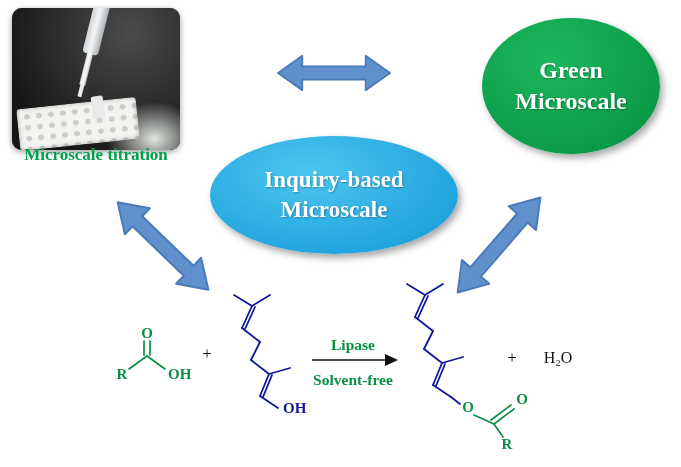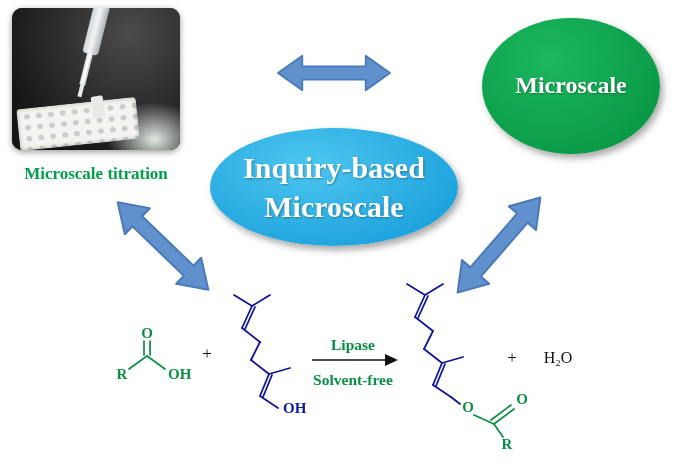--- a/index.html
+++ b/index.html
@@ -30,32 +30,32 @@
     background:#e9e9e9; border-radius:2px; transform:rotate(-8deg); }
   .pipette { position:absolute; left:84px; top:-10px; width:18px; height:112px;
     transform:rotate(14deg); transform-origin:50% 0; }
   .pipette-body { position:absolute; left:0; top:0; width:16px; height:58px;
     background:linear-gradient(90deg,#cfd3d6,#f3f5f6 45%,#aab0b4); border-radius:4px; }
   .pipette-shaft { position:absolute; left:5px; top:56px; width:6px; height:34px;
     background:linear-gradient(90deg,#d9dde0,#ffffff 50%,#c0c5c8); }
   .pipette-tip { position:absolute; left:6px; top:88px; width:4px; height:14px; background:#e8ecee; }
 
   .caption {
-    position:absolute; left:12px; top:164px; width:168px; text-align:center;
+    position:absolute; left:12px; top:145px; width:168px; text-align:center;
     color:#00a14b; font-weight:bold; font-size:17px;
   }
 
   
   .bubble { position:absolute; border-radius:50%; display:flex; flex-direction:column;
     align-items:center; justify-content:center; color:#fff; font-weight:bold;
     text-align:center; text-shadow:1px 1px 2px rgba(0,0,0,.30);
     box-shadow:3px 4px 7px rgba(0,0,0,.35); line-height:1.3; }
   .bubble.green { left:482px; top:18px; width:178px; height:136px; font-size:24px;
     background:radial-gradient(ellipse at 38% 30%, #1cb75f, #0a9a47 75%); }
-  .bubble.blue { left:210px; top:128px; width:248px; height:118px; font-size:30px;
+  .bubble.blue { left:210px; top:136px; width:248px; height:118px; font-size:23px;
     background:radial-gradient(ellipse at 40% 32%, #4cc6ef, #1ea2dc 78%); }
 
   
   .arrow { position:absolute; overflow:visible; }
   .arrow polygon { fill:#6191cd; stroke:#4a7ab8; stroke-width:2; stroke-linejoin:round; }
   .arrow-top { left:278px; top:54px; }
   .arrow-left { left:100px; top:226px; transform:rotate(44deg); }
   .arrow-right { left:436px; top:225px; transform:rotate(-49deg); }
 
   
@@ -93,20 +93,21 @@
     <polygon points="0,20 26,2 26,13 94,13 94,2 120,20 94,38 94,27 26,27 26,38"></polygon>
   </svg>
   <svg class="arrow arrow-left" width="126" height="40" viewBox="0 0 120 40" preserveAspectRatio="none">
     <polygon points="0,20 26,2 26,13 94,13 94,2 120,20 94,38 94,27 26,27 26,38"></polygon>
   </svg>
   <svg class="arrow arrow-right" width="126" height="40" viewBox="0 0 120 40" preserveAspectRatio="none">
     <polygon points="0,20 26,2 26,13 94,13 94,2 120,20 94,38 94,27 26,27 26,38"></polygon>
   </svg>
 
   <div class="bubble green">
+    <div>Green</div>
     <div>Microscale</div>
   </div>
   <div class="bubble blue">
     <div>Inquiry-based</div>
     <div>Microscale</div>
   </div>
 
   <svg class="reaction" width="540" height="185" viewBox="0 0 540 185">
 
     <g class="green-struct">

